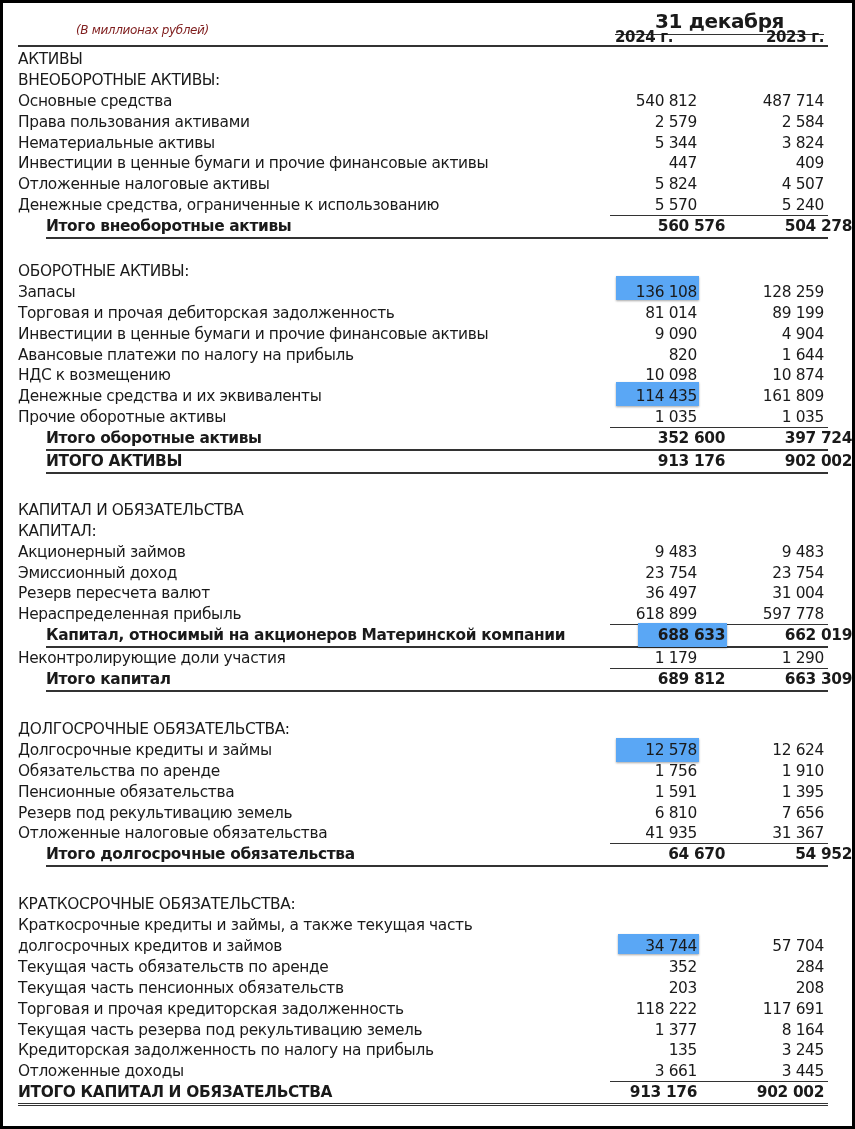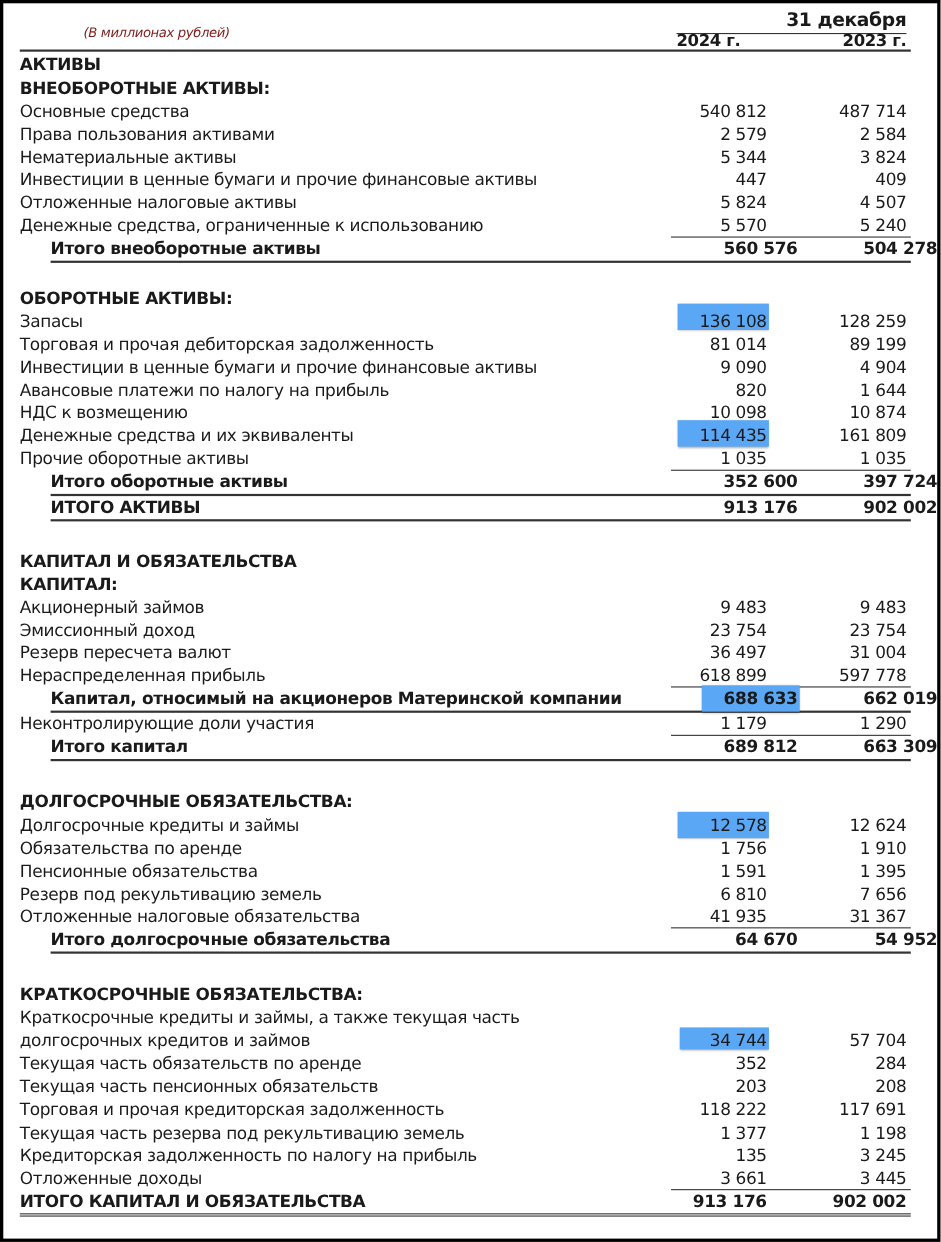--- a/index.html
+++ b/index.html
@@ -22,38 +22,38 @@
     .hdr {
       position: relative; height: 36px;
       border-bottom: 2px solid #333;
     }
     .hdr .units {
       position: absolute; left: 10px; top: 14px;
       font-style: italic; font-size: 12px; color: #7f1d1d; margin-left: 48px;
     }
     .hdr .date {
       position: absolute; left: 597px; top: 0; width: 209px;
-      text-align: right; font-weight: bold; font-size: 17px;
+      text-align: center; font-weight: bold; font-size: 20px;
       border-bottom: 1.5px solid #333; padding-bottom: 1px;
     }
     .hdr .y1, .hdr .y2 {
       position: absolute; top: 19px; font-weight: bold; font-size: 15px;
     }
     .hdr .y1 { left: 597px; width: 82px; text-align: left; }
     .hdr .y2 { left: 700px; width: 106px; text-align: right; }
 
     .row {
       position: relative; height: 20.9px; line-height: 20.9px;
       white-space: nowrap;
     }
     .row .lbl { position: absolute; left: 0; }
     .row .v1 { position: absolute; left: 570px; width: 109px; text-align: right; }
     .row .v2 { position: absolute; left: 690px; width: 116px; text-align: right; }
     .row.b { font-weight: bold; }
-    .row.head { font-weight: bold; }
+    .row.head { font-weight: normal; }
     .row.ul::after {
       content: ""; position: absolute; left: 592px; right: 0; bottom: 0px;
       border-bottom: 1.2px solid #333;
     }
     .row.tot { border-bottom: 2px solid #333; margin-left: 28px; }
     .row.tot2 { border-bottom: 3px double #333; }
     .gap { height: 22px; }
     .hl {
       position: absolute; background: #5aa7f5;
       box-shadow: 0 1px 2px rgba(0,0,0,0.35);
@@ -274,21 +274,21 @@
         <span class="v2">208</span>
       </div>
     <div class="row">
         <span class="lbl">Торговая и прочая кредиторская задолженность</span>
         <span class="v1">118 222</span>
         <span class="v2">117 691</span>
       </div>
     <div class="row">
         <span class="lbl">Текущая часть резерва под рекультивацию земель</span>
         <span class="v1">1 377</span>
-        <span class="v2">1 198</span>
+        <span class="v2">8 164</span>
       </div>
     <div class="row">
         <span class="lbl">Кредиторская задолженность по налогу на прибыль</span>
         <span class="v1">135</span>
         <span class="v2">3 245</span>
       </div>
     <div class="row ul">
         <span class="lbl">Отложенные доходы</span>
         <span class="v1">3 661</span>
         <span class="v2">3 445</span>

